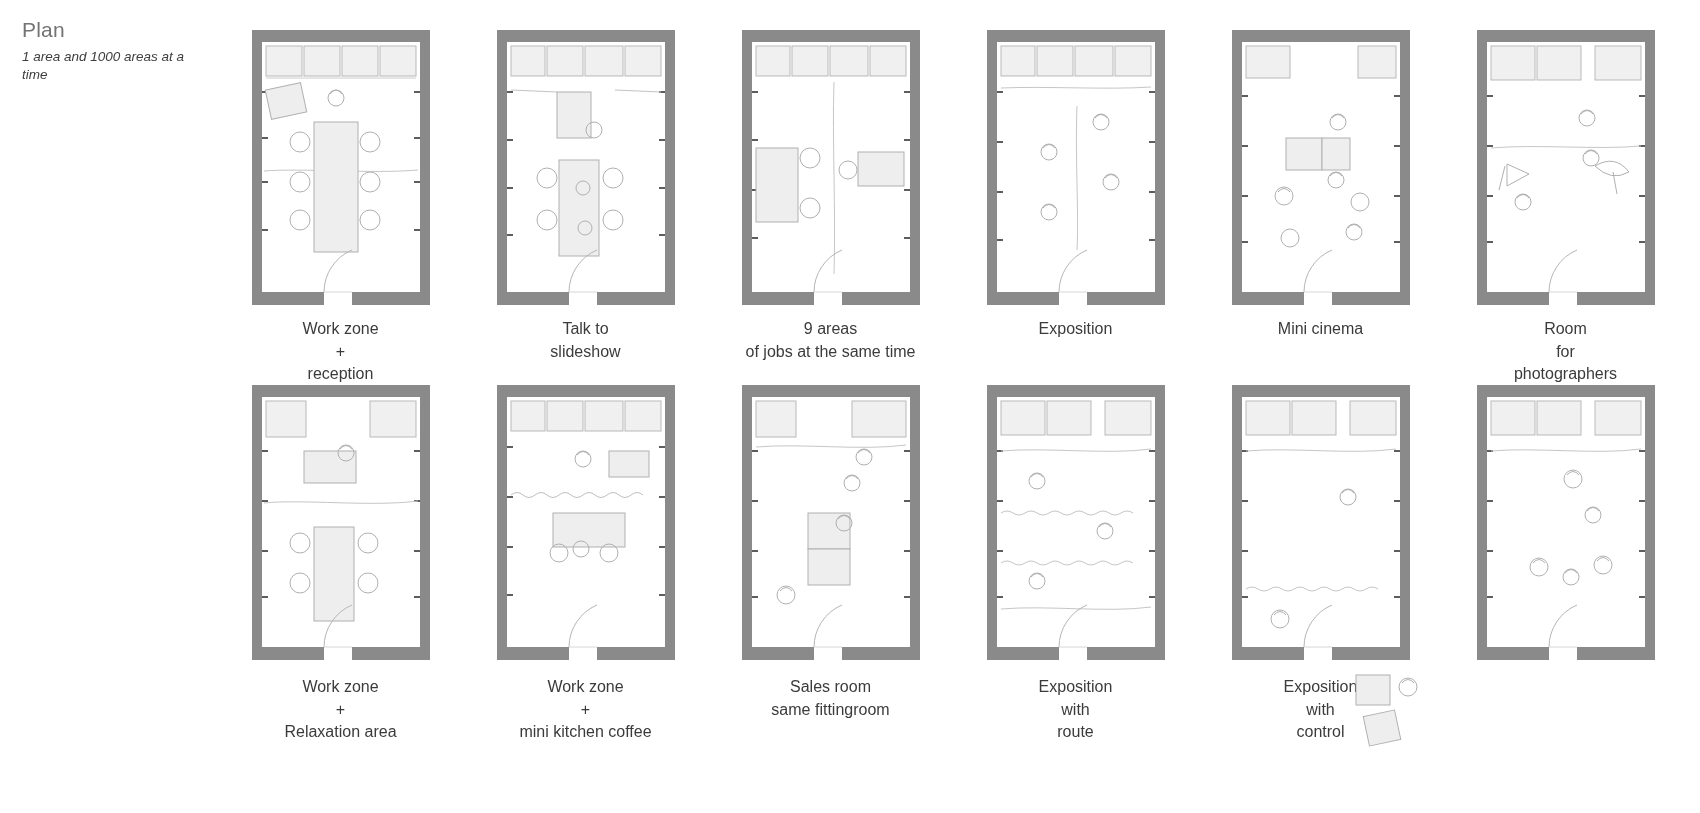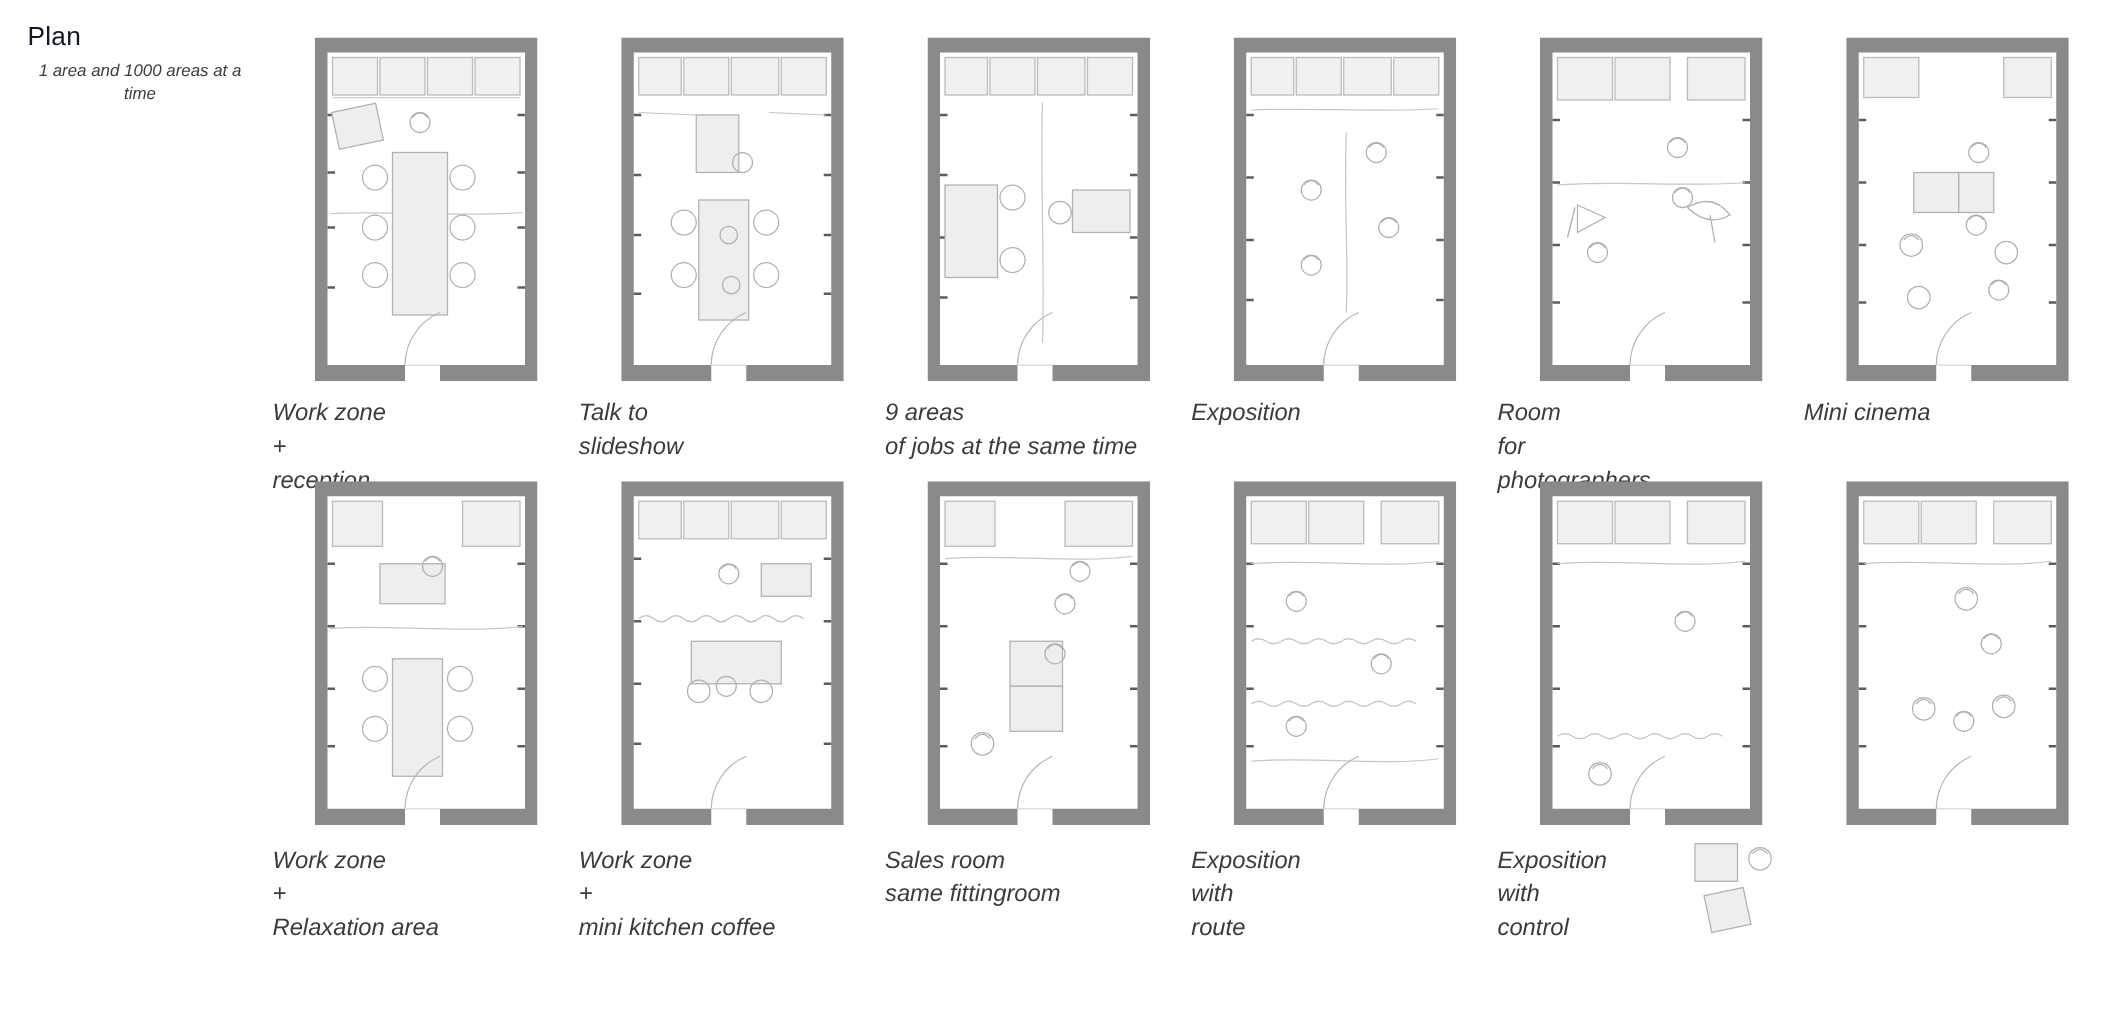--- a/index.html
+++ b/index.html
@@ -18,30 +18,29 @@
 
   
   #header {
     position: absolute;
     left: 22px;
     top: 18px;
     width: 180px;
   }
   #header .title {
     font-size: 21px;
-    color: #0f172a;
+    color: #737373;
     letter-spacing: 0.2px;
     margin-bottom: 6px;
   }
   #header .subtitle {
     font-size: 13.5px;
     font-style: italic;
     color: #3d3d3d;
     line-height: 1.35;
-    text-align: center;
   }
 
   
   #grid {
     position: absolute;
     left: 218px;
     top: 30px;
     width: 1470px;
     display: grid;
     grid-template-columns: repeat(6, 245px);
@@ -55,22 +54,22 @@
     position: relative;
     width: 178px;
     height: 275px;
     margin: 0 auto;
   }
   .plan-svg {
     display: block;
   }
   .caption {
     margin-top: 13px;
-    font-size: 19px;
-    font-style: italic;
+    text-align: center;
+    font-size: 16px;
     color: #3b3b3b;
     line-height: 1.42;
     white-space: pre-line;
   }
   .row2 .caption {
     margin-top: 16px;
   }
 
   
   .outside-props {
@@ -275,69 +274,20 @@
     <div class="caption">Exposition</div>
   </div>
 
   <div class="plan-cell">
     <div class="plan-wrap">
       <svg class="plan-svg" width="178" height="275" viewBox="0 0 178 275" xmlns="http://www.w3.org/2000/svg">
         <g>
           <path d="M0,0 H178 V275 H100 V262 H168 V12 H10 V262 H72 V275 H0 Z" fill="#8a8a8a"></path>
         </g>
         <g stroke="#b9b9b9" fill="#f0f0f0" stroke-width="1">
-          <rect x="14" y="16" width="44" height="34"></rect>
-          <rect x="60" y="16" width="44" height="34"></rect>
-          <rect x="118" y="16" width="46" height="34"></rect>
-        </g>
-        <g stroke="#5d5d5d" stroke-width="2">
-          <line x1="10" y1="66" x2="16" y2="66"></line>
-            <line x1="10" y1="116" x2="16" y2="116"></line>
-          <line x1="10" y1="166" x2="16" y2="166"></line>
-            <line x1="10" y1="212" x2="16" y2="212"></line>
-          <line x1="162" y1="66" x2="168" y2="66"></line>
-            <line x1="162" y1="116" x2="168" y2="116"></line>
-          <line x1="162" y1="166" x2="168" y2="166"></line>
-            <line x1="162" y1="212" x2="168" y2="212"></line>
-        </g>
-        <g stroke="#c6c6c6" fill="none" stroke-width="1">
-          <path d="M14,118 C60,114 120,120 164,116"></path>
-        </g>
-        <g stroke="#b0b0b0" fill="none" stroke-width="1">
-          <path d="M30,134 l22,10 -22,12 z"></path>
-          <path d="M28,136 l-6,24"></path>
-          <path d="M118,136 q20,-12 34,6 q-18,10 -34,-6 z"></path>
-          <path d="M136,142 l4,22"></path>
-        </g>
-        <g stroke="#b0b0b0" fill="none" stroke-width="1">
-          <circle cx="110" cy="88" r="8"></circle>
-            <path d="M104,84 q6,-7 12,0"></path>
-          <circle cx="114" cy="128" r="8"></circle>
-            <path d="M108,124 q6,-7 12,0"></path>
-          <circle cx="46" cy="172" r="8"></circle>
-            <path d="M40,168 q6,-7 12,0"></path>
-        </g>
-        <g stroke="#b5b5b5" fill="none" stroke-width="1">
-          <path d="M72,262 A46,46 0 0 1 100,220"></path>
-          <line x1="72" y1="262" x2="100" y2="262" stroke="#d6d6d6"></line>
-        </g>
-      </svg>
-    </div>
-    <div class="caption">Room
-for
-photographers</div>
-  </div>
-
-  <div class="plan-cell">
-    <div class="plan-wrap">
-      <svg class="plan-svg" width="178" height="275" viewBox="0 0 178 275" xmlns="http://www.w3.org/2000/svg">
-        <g>
-          <path d="M0,0 H178 V275 H100 V262 H168 V12 H10 V262 H72 V275 H0 Z" fill="#8a8a8a"></path>
-        </g>
-        <g stroke="#b9b9b9" fill="#f0f0f0" stroke-width="1">
           <rect x="14" y="16" width="44" height="32"></rect>
           <rect x="126" y="16" width="38" height="32"></rect>
         </g>
         <g stroke="#5d5d5d" stroke-width="2">
           <line x1="10" y1="66" x2="16" y2="66"></line>
             <line x1="10" y1="116" x2="16" y2="116"></line>
           <line x1="10" y1="166" x2="16" y2="166"></line>
             <line x1="10" y1="212" x2="16" y2="212"></line>
           <line x1="162" y1="66" x2="168" y2="66"></line>
             <line x1="162" y1="116" x2="168" y2="116"></line>
@@ -362,20 +312,69 @@
         </g>
         <g stroke="#b5b5b5" fill="none" stroke-width="1">
           <path d="M72,262 A46,46 0 0 1 100,220"></path>
           <line x1="72" y1="262" x2="100" y2="262" stroke="#d6d6d6"></line>
         </g>
       </svg>
     </div>
     <div class="caption">Mini cinema</div>
   </div>
 
+  <div class="plan-cell">
+    <div class="plan-wrap">
+      <svg class="plan-svg" width="178" height="275" viewBox="0 0 178 275" xmlns="http://www.w3.org/2000/svg">
+        <g>
+          <path d="M0,0 H178 V275 H100 V262 H168 V12 H10 V262 H72 V275 H0 Z" fill="#8a8a8a"></path>
+        </g>
+        <g stroke="#b9b9b9" fill="#f0f0f0" stroke-width="1">
+          <rect x="14" y="16" width="44" height="34"></rect>
+          <rect x="60" y="16" width="44" height="34"></rect>
+          <rect x="118" y="16" width="46" height="34"></rect>
+        </g>
+        <g stroke="#5d5d5d" stroke-width="2">
+          <line x1="10" y1="66" x2="16" y2="66"></line>
+            <line x1="10" y1="116" x2="16" y2="116"></line>
+          <line x1="10" y1="166" x2="16" y2="166"></line>
+            <line x1="10" y1="212" x2="16" y2="212"></line>
+          <line x1="162" y1="66" x2="168" y2="66"></line>
+            <line x1="162" y1="116" x2="168" y2="116"></line>
+          <line x1="162" y1="166" x2="168" y2="166"></line>
+            <line x1="162" y1="212" x2="168" y2="212"></line>
+        </g>
+        <g stroke="#c6c6c6" fill="none" stroke-width="1">
+          <path d="M14,118 C60,114 120,120 164,116"></path>
+        </g>
+        <g stroke="#b0b0b0" fill="none" stroke-width="1">
+          <path d="M30,134 l22,10 -22,12 z"></path>
+          <path d="M28,136 l-6,24"></path>
+          <path d="M118,136 q20,-12 34,6 q-18,10 -34,-6 z"></path>
+          <path d="M136,142 l4,22"></path>
+        </g>
+        <g stroke="#b0b0b0" fill="none" stroke-width="1">
+          <circle cx="110" cy="88" r="8"></circle>
+            <path d="M104,84 q6,-7 12,0"></path>
+          <circle cx="114" cy="128" r="8"></circle>
+            <path d="M108,124 q6,-7 12,0"></path>
+          <circle cx="46" cy="172" r="8"></circle>
+            <path d="M40,168 q6,-7 12,0"></path>
+        </g>
+        <g stroke="#b5b5b5" fill="none" stroke-width="1">
+          <path d="M72,262 A46,46 0 0 1 100,220"></path>
+          <line x1="72" y1="262" x2="100" y2="262" stroke="#d6d6d6"></line>
+        </g>
+      </svg>
+    </div>
+    <div class="caption">Room
+for
+photographers</div>
+  </div>
+
   <div class="plan-cell row2">
     <div class="plan-wrap">
       <svg class="plan-svg" width="178" height="275" viewBox="0 0 178 275" xmlns="http://www.w3.org/2000/svg">
         <g>
           <path d="M0,0 H178 V275 H100 V262 H168 V12 H10 V262 H72 V275 H0 Z" fill="#8a8a8a"></path>
         </g>
         <g stroke="#b9b9b9" fill="#f0f0f0" stroke-width="1">
           <rect x="14" y="16" width="40" height="36"></rect>
           <rect x="118" y="16" width="46" height="36"></rect>
         </g>

